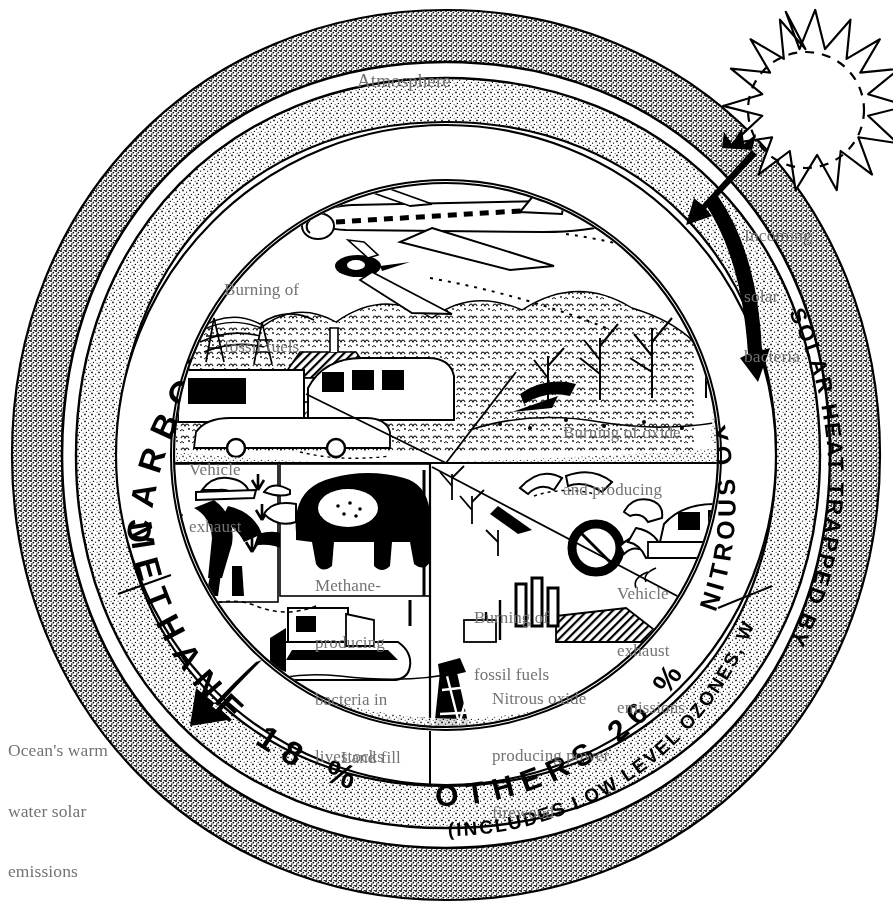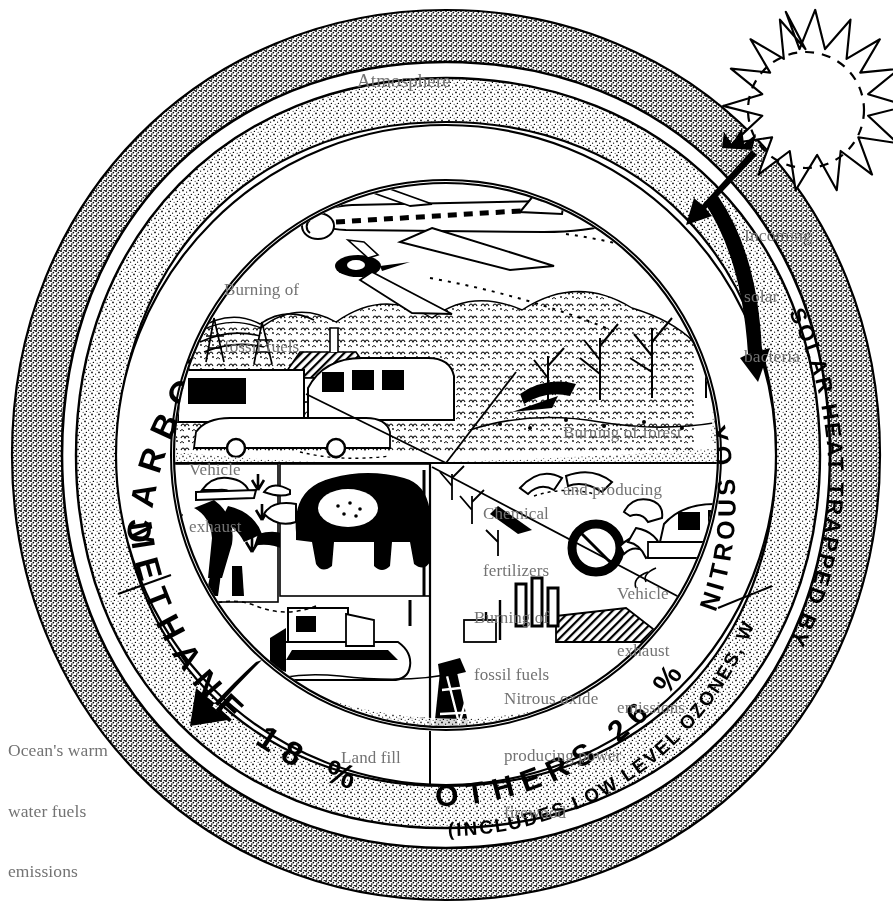--- a/index.html
+++ b/index.html
@@ -425,63 +425,65 @@
 <div class="lbl atm" style="left:357px;top:70px;">Atmosphere</div>
 
 <div class="lbl side" style="left:744px;top:185px;">
   <div>Incoming</div>
   <div>solar</div>
   <div>bacteria</div>
 </div>
 
 <div class="lbl side" style="left:8px;top:700px;">
   <div>Ocean's warm</div>
-  <div>water fuels</div>
+  <div>water solar</div>
   <div>emissions</div>
   
   
   
 </div>
 
 <div class="lbl" style="left:224px;top:242px;">
   <div>Burning of</div>
   <div>fossil fuels</div>
 </div>
 
 <div class="lbl" style="left:189px;top:422px;">
   <div>Vehicle</div>
   <div>exhaust</div>
 </div>
 
 <div class="lbl" style="left:563px;top:385px;">
-  <div>Burning of forest</div>
+  <div>Burning of oxide</div>
   <div>and producing</div>
 </div>
 
 
+<div class="lbl" style="left:315px;top:538px;">
+  <div>Methane-</div>
+  <div>producing</div>
+  <div>bacteria in</div>
+  <div>livestocks</div>
+</div>
 
 <div class="lbl" style="left:341px;top:710px;">
   <div>Land fill</div>
 </div>
 
-<div class="lbl" style="left:483px;top:466px;">
-  <div>Chemical</div>
-  <div>fertilizers</div>
-</div>
 
 <div class="lbl" style="left:617px;top:546px;">
   <div>Vehicle</div>
   <div>exhaust</div>
   <div>emissions</div>
 </div>
 
 <div class="lbl" style="left:474px;top:570px;">
   <div>Burning of</div>
   <div>fossil fuels</div>
 </div>
 
-<div class="lbl" style="left:504px;top:651px;">
+<div class="lbl" style="left:492px;top:651px;">
   <div>Nitrous oxide</div>
   <div>producing power</div>
   <div>firewood</div>
 </div>
 
 </div>
 
 </body></html>

